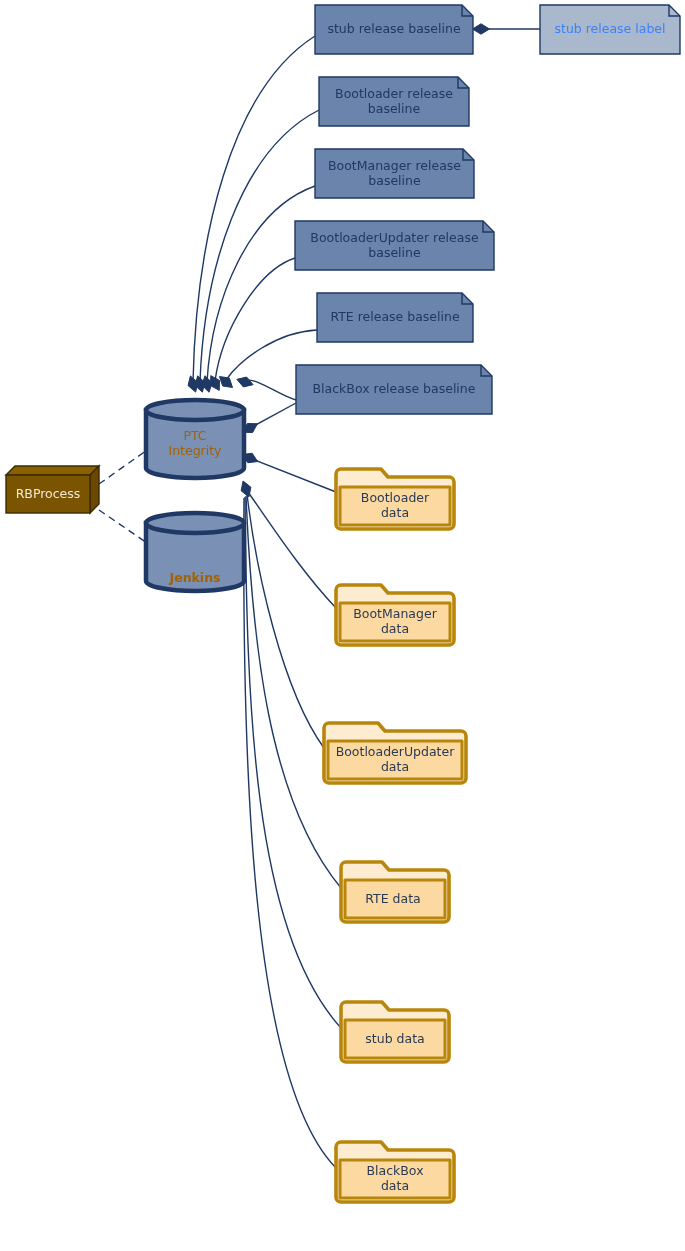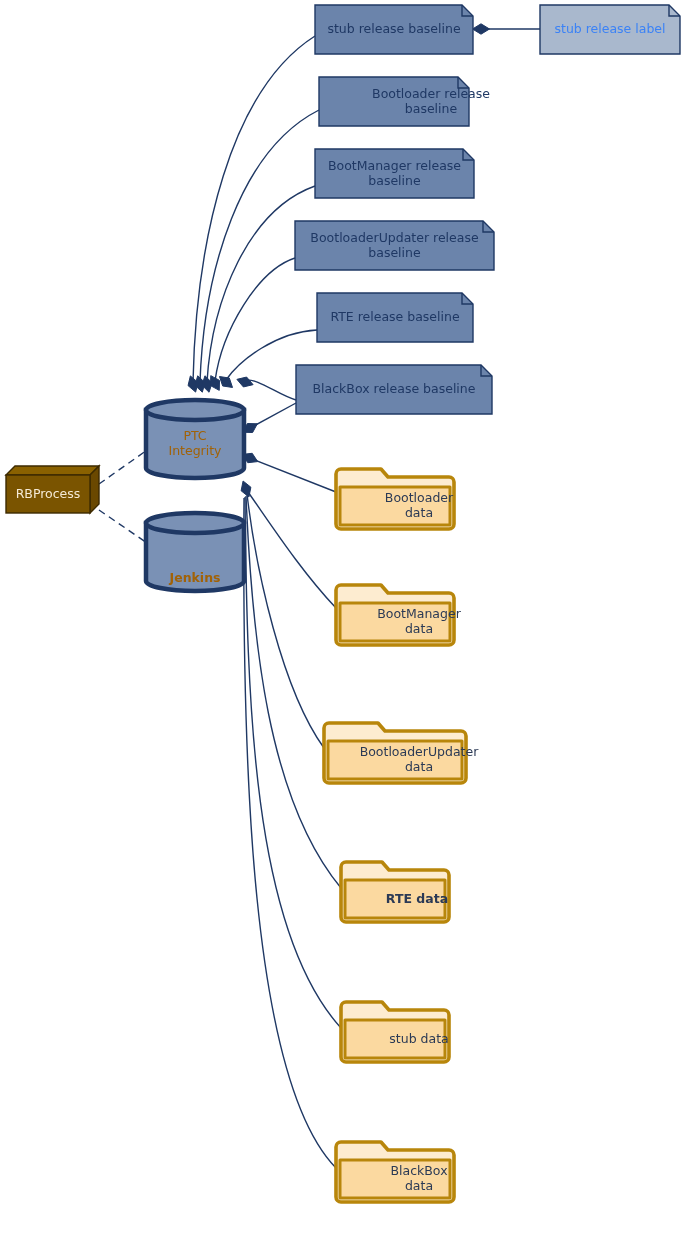--- a/index.html
+++ b/index.html
@@ -42,21 +42,20 @@
     font-size: 12.5px;
     color: #1f3864;
   }
   .label-light {
     font-size: 12.5px;
     color: #3b82f6;
   }
   .folder-label {
     font-size: 12.5px;
     color: #2b3a55;
-    padding-left: 24px;
   }
   .cyl-label {
     font-size: 12.5px;
     color: #a16207;
   }
   .node-3d-label {
     font-size: 12.5px;
     color: #f5ead5;
     text-align: center;
   }
@@ -149,37 +148,37 @@
           <path d="M 345,1020 L 445,1020 L 445,1058 L 345,1058 Z" fill="#fbd9a0" stroke="#b8860b" stroke-width="3" stroke-linejoin="round"></path>
         </g>
         <g>
           <path d="M 341,1142 L 381,1142 L 388,1150 L 449,1150 A 5 5 0 0 1 454,1155 L 454,1197 A 5 5 0 0 1 449,1202 L 341,1202 A 5 5 0 0 1 336,1197 L 336,1147 A 5 5 0 0 1 341,1142 Z" fill="#fdecd0" stroke="#b8860b" stroke-width="3.6" stroke-linejoin="round"></path>
           <path d="M 340,1160 L 450,1160 L 450,1198 L 340,1198 Z" fill="#fbd9a0" stroke="#b8860b" stroke-width="3" stroke-linejoin="round"></path>
         </g>
       </g>
     </svg>
   <div id="labels">
       <div class="node-label artifact-label" style="left: 315px; top: 5px; width: 158px; height: 49px;">stub release baseline</div>
-      <div class="node-label artifact-label" style="left: 319px; top: 77px; width: 150px; height: 49px; padding-left: 37px;">Bootloader release
+      <div class="node-label artifact-label" style="left: 319px; top: 77px; width: 150px; height: 49px;">Bootloader release
 baseline</div>
       <div class="node-label artifact-label" style="left: 315px; top: 149px; width: 159px; height: 49px;">BootManager release
 baseline</div>
       <div class="node-label artifact-label" style="left: 295px; top: 221px; width: 199px; height: 49px;">BootloaderUpdater release
 baseline</div>
       <div class="node-label artifact-label" style="left: 317px; top: 293px; width: 156px; height: 49px;">RTE release baseline</div>
       <div class="node-label artifact-label" style="left: 296px; top: 365px; width: 196px; height: 48px;">BlackBox release baseline</div>
       <div class="node-label label-light" style="left: 540px; top: 5px; width: 140px; height: 49px;">stub release label</div>
       <div class="node-label cyl-label" style="left: 146px; top: 410px; width: 98px; height: 68px;">PTC
 Integrity</div>
       <div class="node-label cyl-label" style="left: 146px; top: 544px; width: 98px; height: 68px; font-weight: bold;">Jenkins</div>
       <div class="node-label node-3d-label" style="left: 6px; top: 475px; width: 84px; height: 38px;">RBProcess</div>
       <div class="node-label folder-label" style="left: 336px; top: 483px; width: 118px; height: 46px;">Bootloader
 data</div>
       <div class="node-label folder-label" style="left: 336px; top: 599px; width: 118px; height: 46px;">BootManager
 data</div>
       <div class="node-label folder-label" style="left: 324px; top: 737px; width: 142px; height: 46px;">BootloaderUpdater
 data</div>
-      <div class="node-label folder-label" style="left: 341px; top: 876px; width: 104px; height: 46px; font-weight: bold;">RTE data</div>
+      <div class="node-label folder-label" style="left: 341px; top: 876px; width: 104px; height: 46px;">RTE data</div>
       <div class="node-label folder-label" style="left: 341px; top: 1016px; width: 108px; height: 46px;">stub data</div>
       <div class="node-label folder-label" style="left: 336px; top: 1156px; width: 118px; height: 46px;">BlackBox
 data</div>
     </div>
 </div>
 
 </body></html>

